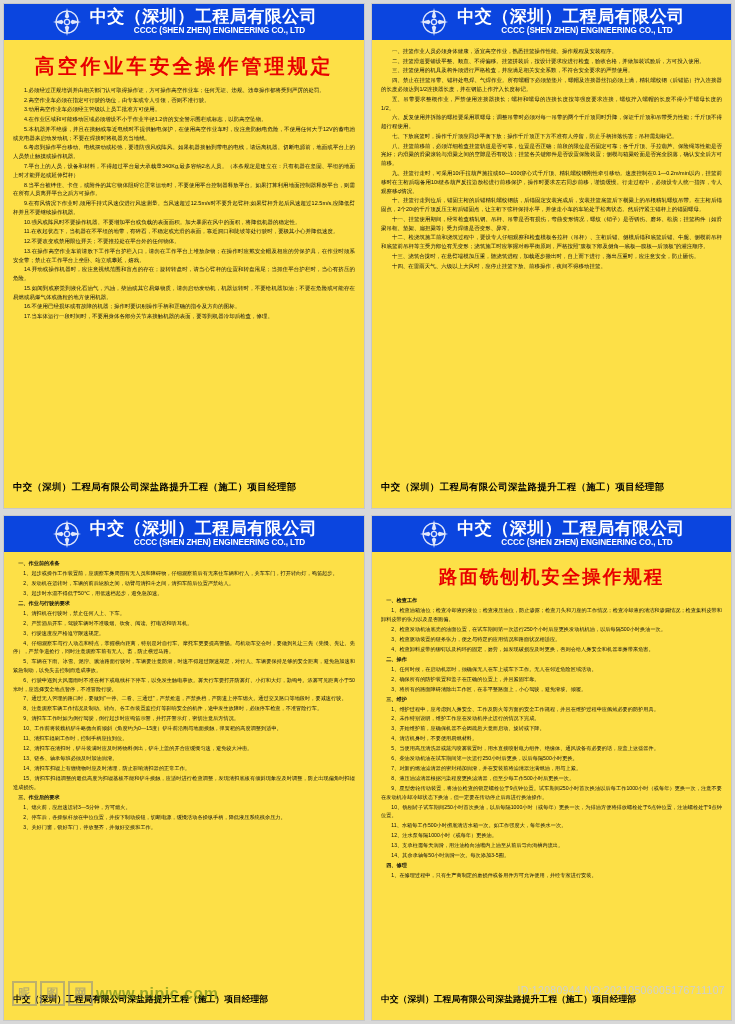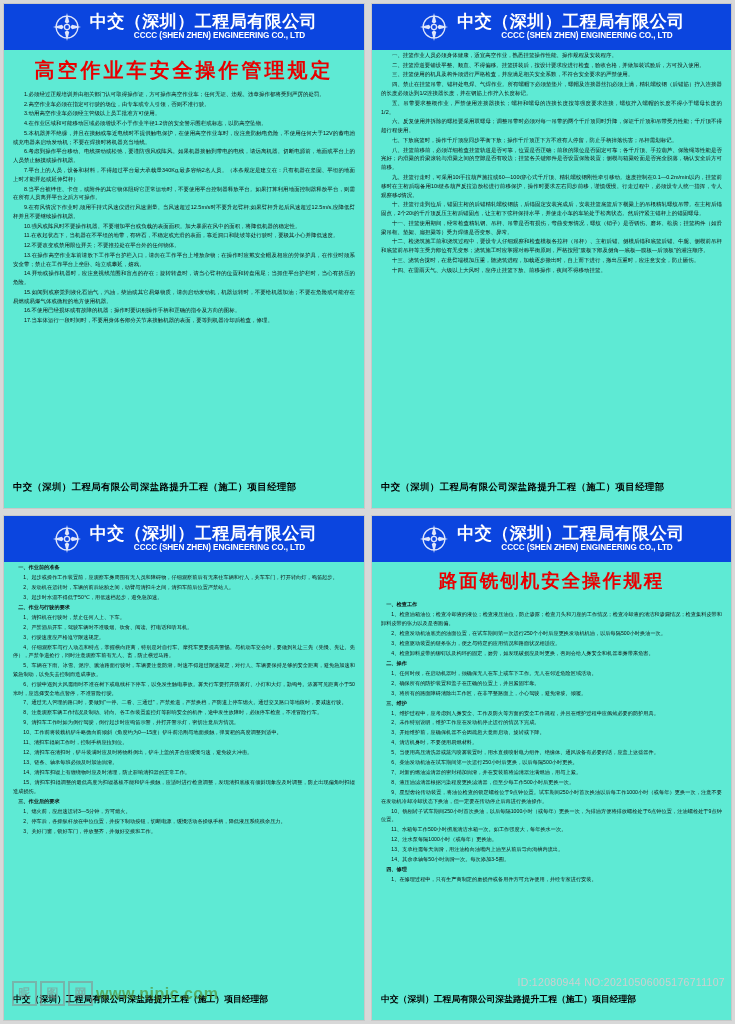--- a/index.html
+++ b/index.html
@@ -23,21 +23,21 @@
     border:1px solid #c8c8c8;
     box-sizing:border-box;
     margin:3px;
     display:flex;
     flex-direction:column;
     overflow:hidden;
   }
   
   .hdr{
     background:#0B45DF;
-    height:46px;
+    height:36px;
     flex:0 0 auto;
     display:flex;
     align-items:center;
     justify-content:center;
     gap:7px;
     padding:0 6px;
     box-sizing:border-box;
   }
   .logo{
     width:32px;height:32px;
@@ -57,25 +57,25 @@
     font-size:8.2px;
     font-weight:bold;
     letter-spacing:-0.1px;
     white-space:nowrap;
     margin-top:2px;
     margin-left:32px;
   }
   
   .body{
     flex:1 1 auto;
-    padding:1px 9px 4px 9px;
+    padding:7px 9px 4px 9px;
     box-sizing:border-box;
     display:flex;
     flex-direction:column;
-    background:#5eead4;
+    background:#fde047;
   }
   .title{
     color:#E80000;
     font-weight:bold;
     text-align:center;
     letter-spacing:3px;
     margin:8px 0 9px 0;
     line-height:1.1;
     font-size:20px;
     white-space:nowrap;
@@ -133,21 +133,21 @@
   .wm-url{
     color:#4d7c0f;
     font-size:16px;
     font-weight:bold;
     letter-spacing:0.5px;
     font-family:"Liberation Sans",sans-serif;
   }
   .wm-id{
     position:absolute;
     right:6px;
-    bottom:32px;
+    bottom:24px;
     color:#cfcfcf;
     font-size:10.5px;
     letter-spacing:.3px;
     pointer-events:none;
     white-space:nowrap;
   }
 </style>
 </head>
 <body>
 

